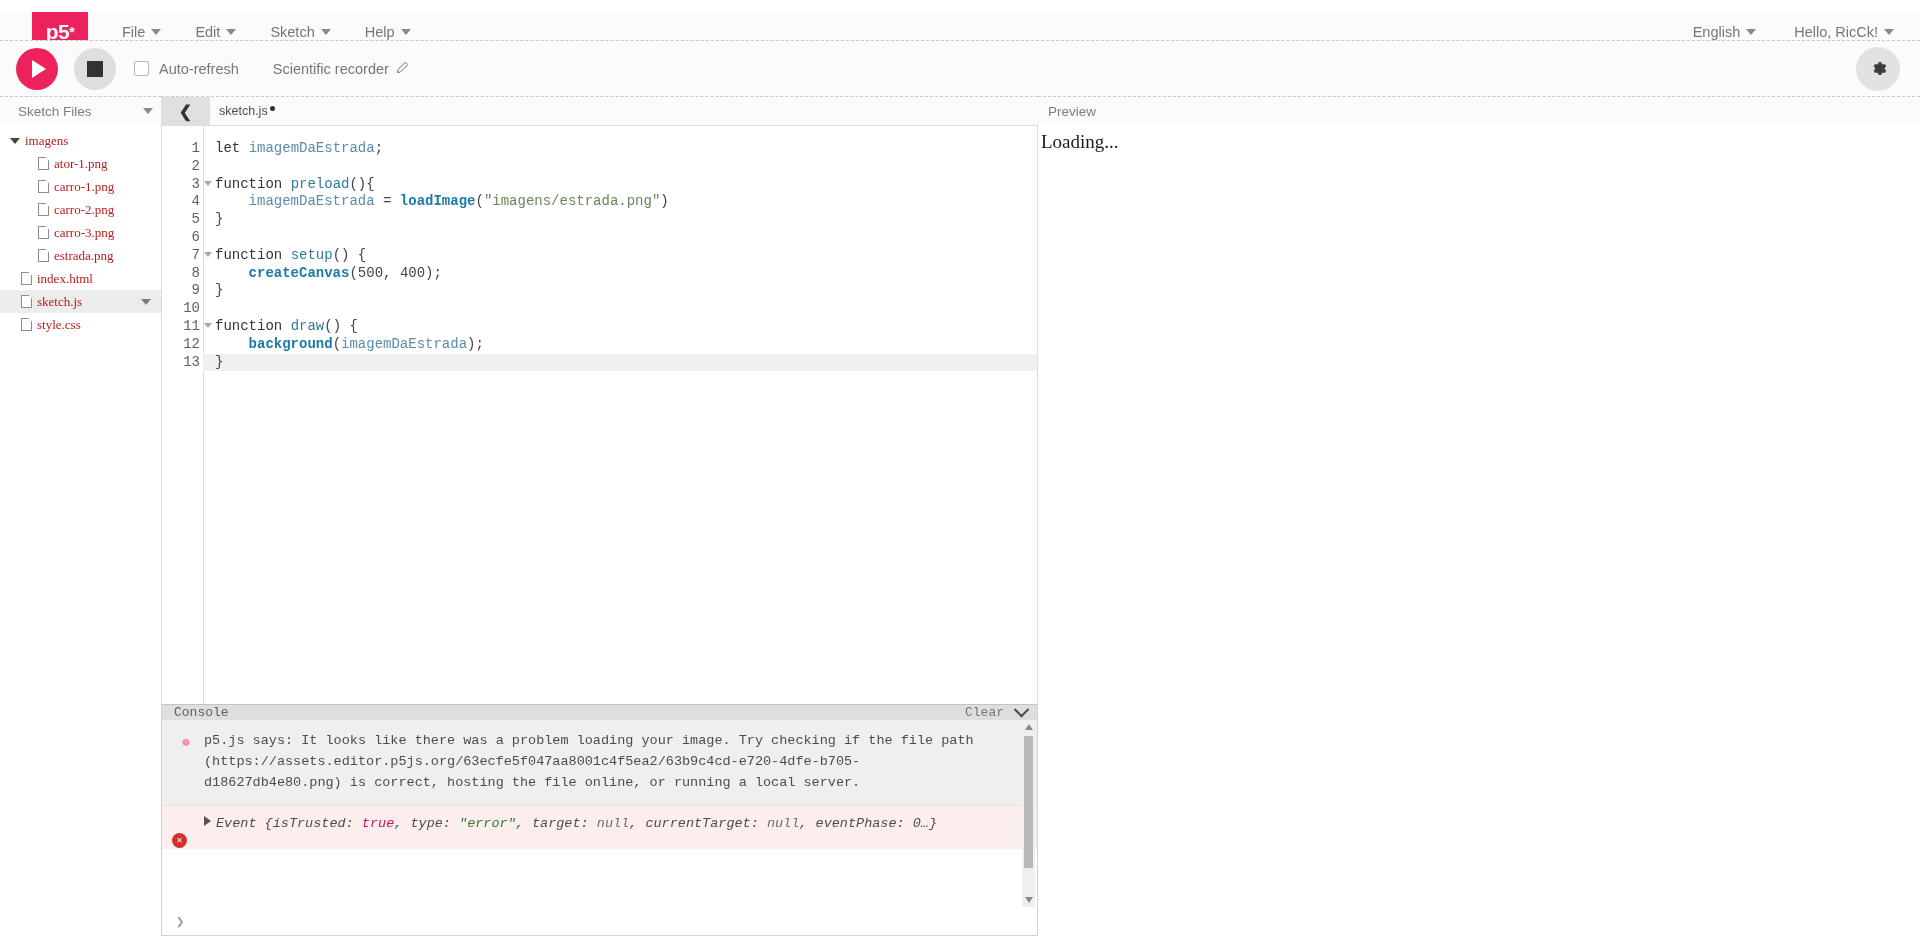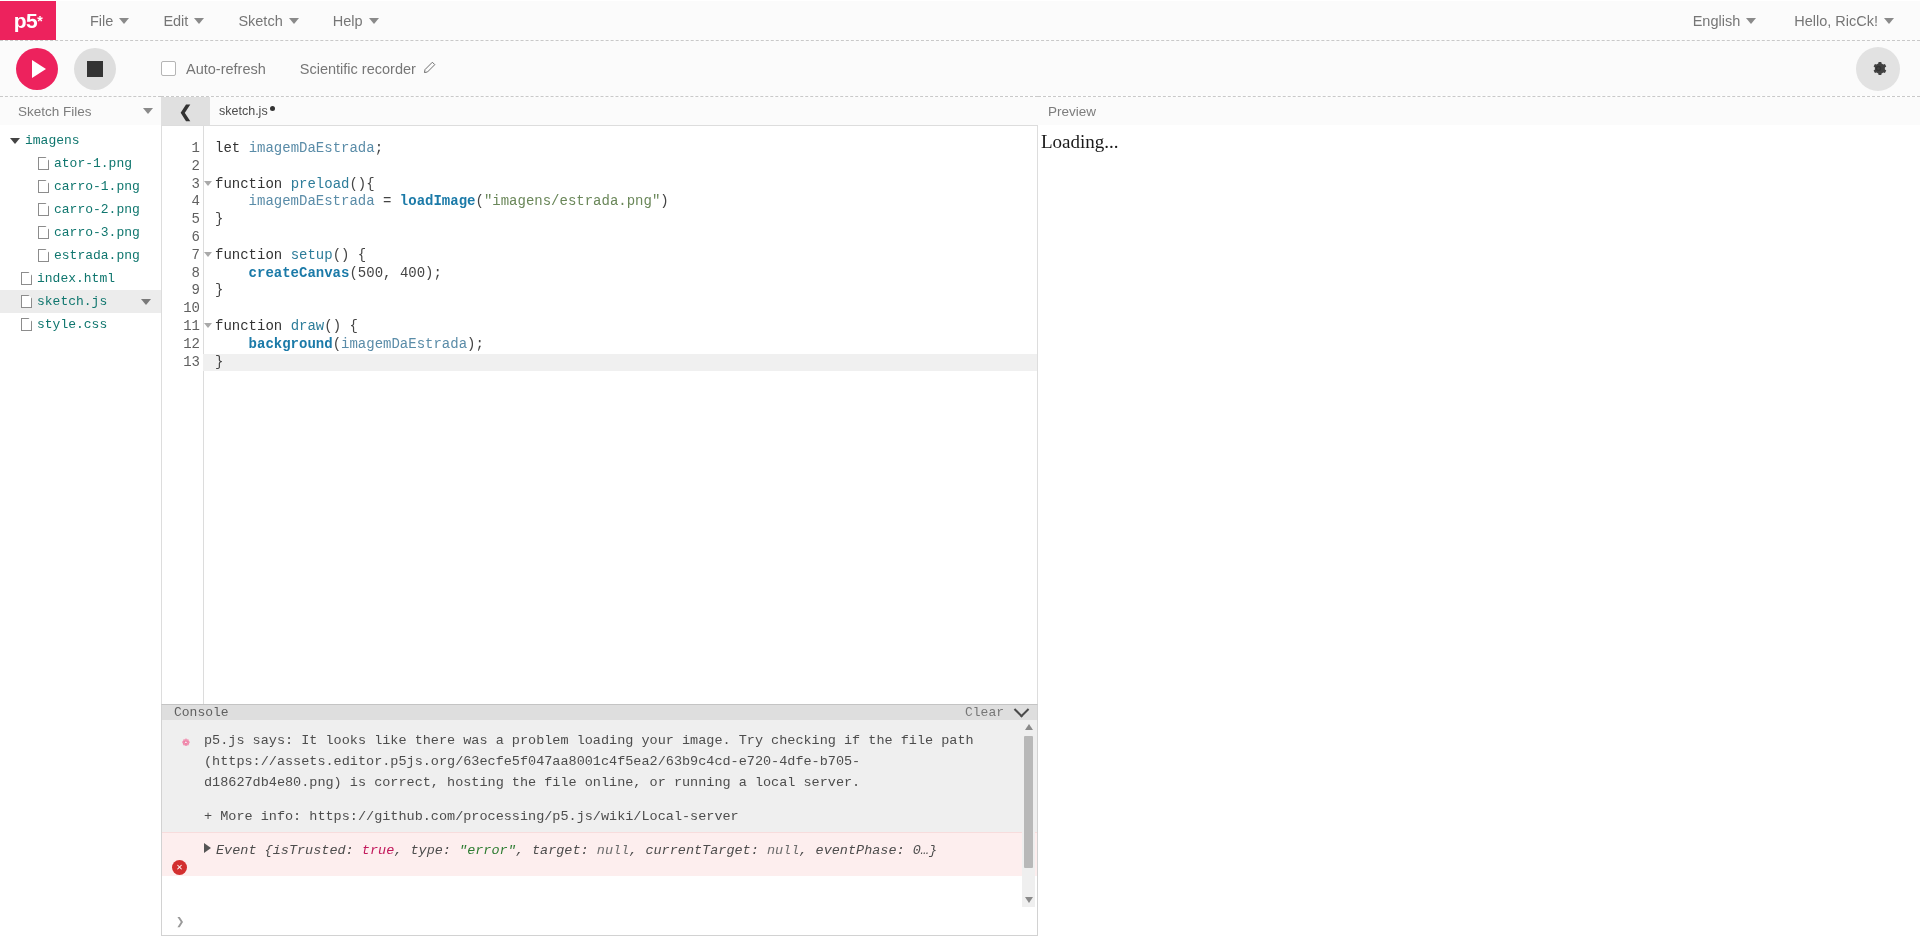--- a/index.html
+++ b/index.html
@@ -5,23 +5,23 @@
   * { box-sizing: border-box; margin: 0; padding: 0; }
   html, body {
     width: 1920px; height: 936px;
     background: #ffffff;
     font-family: "Liberation Sans", sans-serif;
     overflow: hidden;
   }
 
   
   #navbar {
-    position: absolute; left: 0; top: 1px; width: 1920px; height: 40px;
+    position: absolute; left: 0; top: 12px; width: 1920px; height: 40px;
     background: #fbfbfb;
-    display: flex; align-items: center;
+    display: flex; align-items: center; padding-left: 32px;
   }
   #logo {
     width: 56px; height: 40px; background: #ed225d;
     display: flex; align-items: center; justify-content: center;
     color: #ffffff; font-size: 21px; font-weight: bold;
     letter-spacing: -0.5px;
   }
   #logo .star { font-size: 14px; vertical-align: top; line-height: 1; }
   .nav-menu {
     display: flex; align-items: center; gap: 34px;
@@ -64,21 +64,21 @@
     margin-left: 4px;
   }
   #stop-btn {
     width: 42px; height: 42px; border-radius: 50%;
     background: #dedede; margin-left: 16px;
     display: flex; align-items: center; justify-content: center;
     cursor: pointer; border: none;
   }
   #stop-btn .sq { width: 16px; height: 16px; background: #333333; }
   #autorefresh-wrap {
-    display: flex; align-items: center; gap: 10px; margin-left: 45px;
+    display: flex; align-items: center; gap: 10px; margin-left: 18px;
     cursor: pointer;
   }
   .cbox {
     width: 15px; height: 15px; border: 1px solid #b5b5b5;
     background: #ffffff; border-radius: 2px;
   }
   .tb-label { font-size: 14.5px; color: #767676; }
   #recorder-wrap {
     display: flex; align-items: center; gap: 7px; margin-left: 34px;
     cursor: pointer;
@@ -110,22 +110,22 @@
   }
   #sidebar-title { font-size: 13.5px; color: #7d7d7d; }
   .caret-sm {
     width: 0; height: 0;
     border-left: 5px solid transparent;
     border-right: 5px solid transparent;
     border-top: 6px solid #8a8a8a;
   }
   #filetree {
     flex: 1; background: #ffffff; padding-top: 4px;
-    font-family: Liberation Mono, monospace;
-    font-size: 13px; color: #0f766e;
+    font-family: Liberation Serif, serif;
+    font-size: 13px; color: #b91c1c;
   }
   .tree-row {
     height: 23px; display: flex; align-items: center;
     cursor: pointer; white-space: nowrap;
   }
   .tree-row.selected { background: #ececec; }
   .tri-open {
     width: 0; height: 0;
     border-left: 5px solid transparent;
     border-right: 5px solid transparent;
@@ -494,21 +494,20 @@
         <div id="console-right">
           <span id="console-clear">Clear</span>
           <span class="chev-down"></span>
         </div>
       </div>
       <div id="console-body">
         <div class="con-msg">
           <span class="flower">❁</span>
           <span class="txt">p5.js says: It looks like there was a problem loading your image. Try checking if the file path (https://assets.editor.p5js.org/63ecfe5f047aa8001c4f5ea2/63b9c4cd-e720-4dfe-b705-d18627db4e80.png) is correct, hosting the file online, or running a local server.</span>
         </div>
-        <div class="con-moreinfo">+ More info: https://github.com/processing/p5.js/wiki/Local-server</div>
         <div class="con-error">
           <span class="err-badge">✕</span>
           <span class="arrow-r"></span><span>Event {isTrusted: </span><span class="v-true">true</span><span>, type: </span><span class="v-str">"error"</span><span>, target: </span><span class="v-null">null</span><span>, currentTarget: </span><span class="v-null">null</span><span>, eventPhase: 0…}</span>
         </div>
         <div id="con-scroll">
           <span class="sb-arrow-up"></span>
           <span id="sb-thumb"></span>
           <span class="sb-arrow-dn"></span>
         </div>
       </div>

